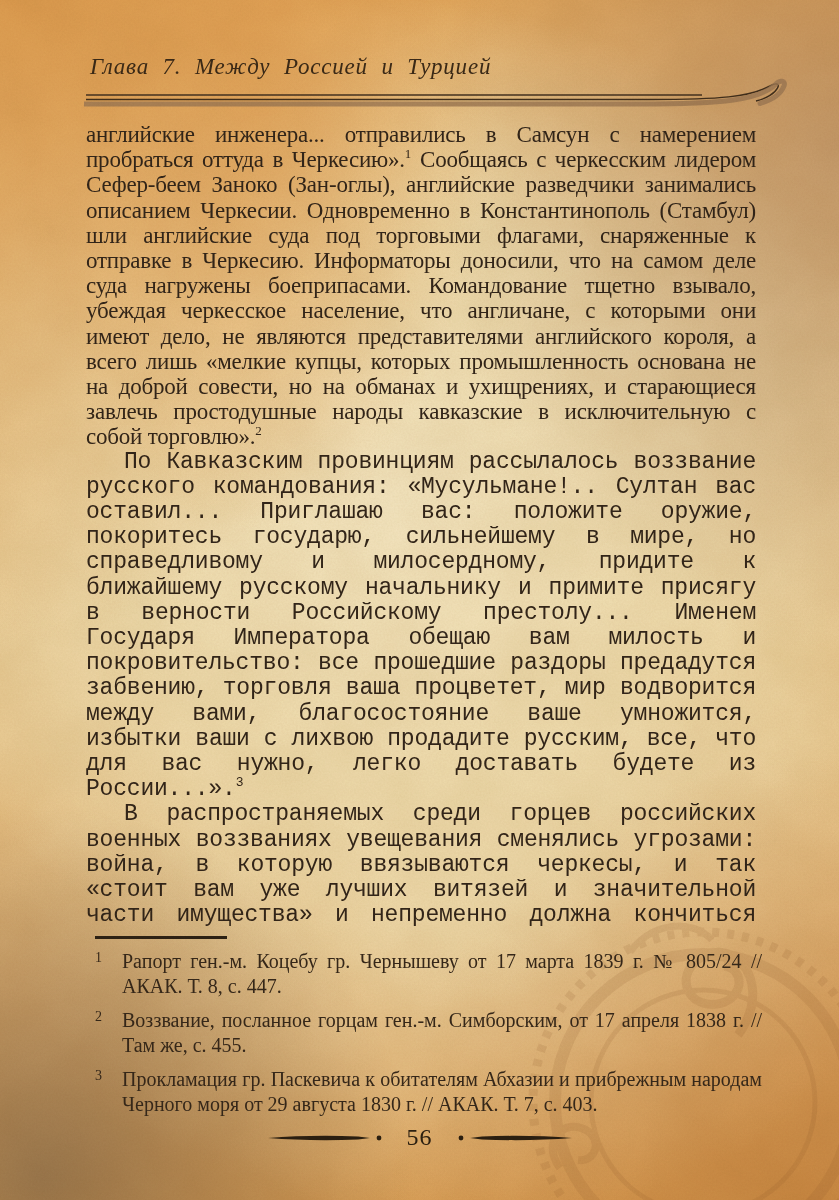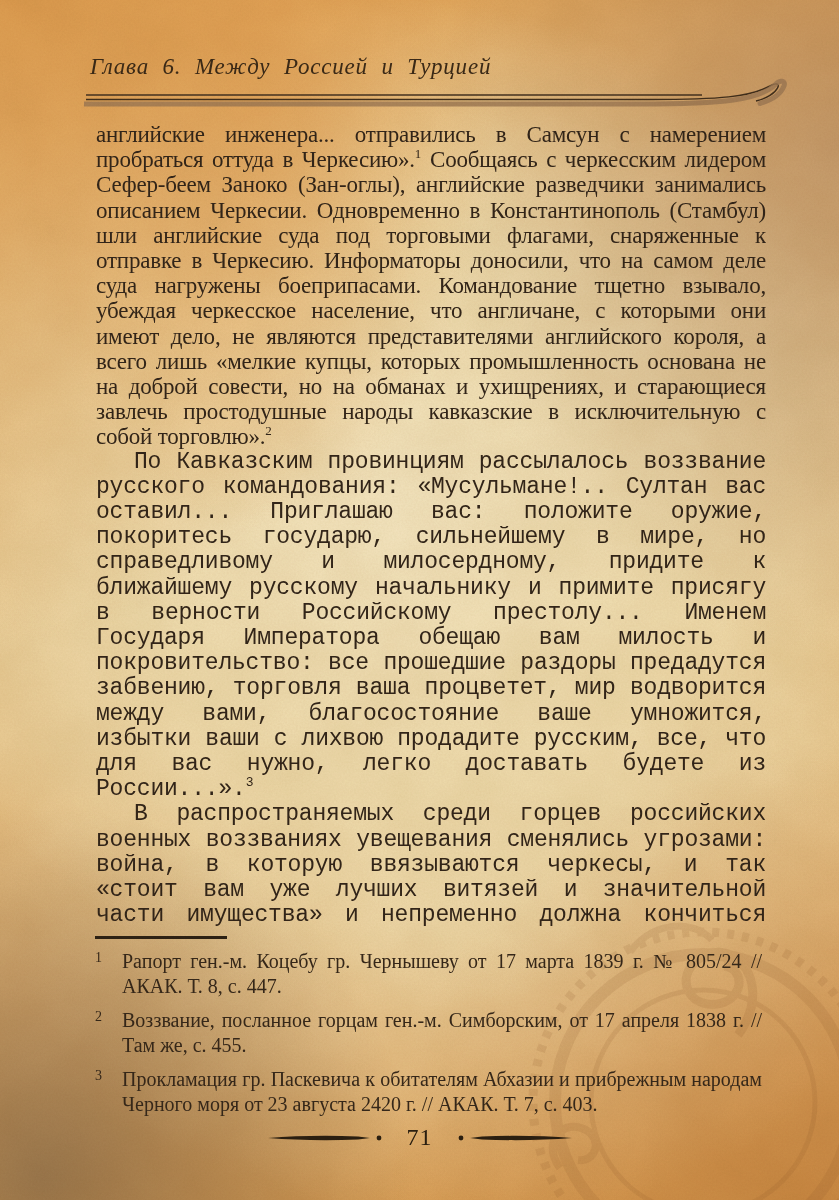--- a/index.html
+++ b/index.html
@@ -30,21 +30,21 @@
     font-style: italic;
     font-size: 23px;
     letter-spacing: 0.8px;
     word-spacing: 7px;
     color: #3c2b18;
     white-space: nowrap;
   }
   .header-rule { left: 84px; top: 70px; z-index: 3; }
 
   .page-body {
-    left: 96px; top: 122px;
+    left: 86px; top: 122px;
     width: 670px; max-height: 812px;
     overflow: hidden;
     font-size: 23px;
     line-height: 25.2px;
     letter-spacing: -0.2px;
     text-align: justify;
     hyphens: auto;
     color: #33261a;
   }
   .page-body p { margin: 0; }
@@ -104,21 +104,21 @@
     <g stroke="#8a5527" fill="none" opacity="0.13">
       <circle cx="703" cy="1102" r="148" stroke-width="12"></circle>
       <circle cx="703" cy="1102" r="170" stroke-width="9" stroke-dasharray="7 8"></circle>
       <circle cx="703" cy="1102" r="112" stroke-width="5"></circle>
       <path d="M738,1035 C775,985 735,935 700,958 C672,977 690,1012 722,1003 C745,996 744,968 724,966" stroke-width="9"></path>
       <path d="M560,1168 C540,1140 565,1118 586,1130 C603,1140 596,1162 578,1160" stroke-width="8"></path>
       <path d="M630,952 C652,922 692,918 712,940" stroke-width="7"></path>
     </g>
   </svg>
 
-  <div class="layer content running-head">Глава 6. Между Россией и Турцией</div>
+  <div class="layer content running-head">Глава 7. Между Россией и Турцией</div>
 
   <svg class="layer content header-rule" width="714" height="46" aria-hidden="true">
     <path d="M2,25 H618" stroke="#463320" stroke-width="1.4" fill="none"></path>
     <path d="M2,29.5 H566 C636,29.5 666,27 686,16 C692,12.5 696,13.5 693.5,18 C691,23 683,28.5 672,31" stroke="#42301d" stroke-width="1.5" fill="none"></path>
     <path d="M0,34 H556 C640,34 676,30 692,14 C696,9.5 702,10.5 700,16 C697,24 688,30 676,33.5" stroke="#9e7a58" stroke-opacity="0.8" stroke-width="5" stroke-linecap="round" fill="none"></path>
   </svg>
 
   <main class="layer content page-body">
     <p><span>английские инженера... отправились в Самсун с намерением пробраться оттуда в Черкесию».</span><sup class="fnref">1</sup><span> Сообщаясь с черкесским лидером Сефер-беем Заноко (Зан-оглы), английские разведчики занимались описанием Черкесии. Одновременно в Константинополь (Стамбул) шли английские суда под торговыми флагами, снаряженные к отправке в Черкесию. Информаторы доносили, что на самом деле суда нагружены боеприпасами. Командование тщетно взывало, убеждая черкесское население, что англичане, с которыми они имеют дело, не являются представителями английского короля, а всего лишь «мелкие купцы, которых промышленность основана не на доброй совести, но на обманах и ухищрениях, и старающиеся завлечь простодушные народы кавказские в исключительную с собой торговлю».</span><sup class="fnref">2</sup></p>
     <p class="indent"><span>По Кавказским провинциям рассылалось воззвание русского командования: «Мусульмане!.. Султан вас оставил... Приглашаю вас: положите оружие, покоритесь государю, сильнейшему в мире, но справедливому и милосердному, придите к ближайшему русскому начальнику и примите присягу в верности Российскому престолу... Именем Государя Императора обещаю вам милость и покровительство: все прошедшие раздоры предадутся забвению, торговля ваша процветет, мир водворится между вами, благосостояние ваше умножится, избытки ваши с лихвою продадите русским, все, что для вас нужно, легко доставать будете из России...».</span><sup class="fnref">3</sup></p>
@@ -130,30 +130,30 @@
     <div class="footnote">
       <span class="fn-marker">1</span>
       <span class="fn-text">Рапорт ген.-м. Коцебу гр. Чернышеву от 17 марта 1839 г. № 805/24 // АКАК. Т. 8, с. 447.</span>
     </div>
     <div class="footnote">
       <span class="fn-marker">2</span>
       <span class="fn-text">Воззвание, посланное горцам ген.-м. Симборским, от 17 апреля 1838 г. // Там же, с. 455.</span>
     </div>
     <div class="footnote">
       <span class="fn-marker">3</span>
-      <span class="fn-text">Прокламация гр. Паскевича к обитателям Абхазии и прибрежным народам Черного моря от 23 августа 2420 г. // АКАК. Т. 7, с. 403.</span>
+      <span class="fn-text">Прокламация гр. Паскевича к обитателям Абхазии и прибрежным народам Черного моря от 29 августа 1830 г. // АКАК. Т. 7, с. 403.</span>
     </div>
   </section>
 
   <footer class="layer content page-footer">
     <svg class="orn" width="128" height="14" viewBox="0 0 128 14" aria-hidden="true">
       <path d="M2,7 C30,4.8 62,4.2 92,5.6 L104,7 L92,8.4 C62,9.8 30,9.2 2,7 Z" fill="#2c2011"></path>
       <circle cx="113" cy="7" r="2.4" fill="#2c2011"></circle>
     </svg>
-    <span class="page-number">71</span>
+    <span class="page-number">56</span>
     <svg class="orn" width="128" height="14" viewBox="0 0 128 14" style="transform:scaleX(-1)" aria-hidden="true">
       <path d="M2,7 C30,4.8 62,4.2 92,5.6 L104,7 L92,8.4 C62,9.8 30,9.2 2,7 Z" fill="#2c2011"></path>
       <circle cx="113" cy="7" r="2.4" fill="#2c2011"></circle>
     </svg>
   </footer>
 
   <svg class="layer texture" width="839" height="1200" aria-hidden="true">
     <defs>
       <filter id="mottle" x="0" y="0" width="100%" height="100%">
         <feTurbulence type="fractalNoise" baseFrequency="0.012 0.014" numOctaves="4" seed="7"></feTurbulence>

